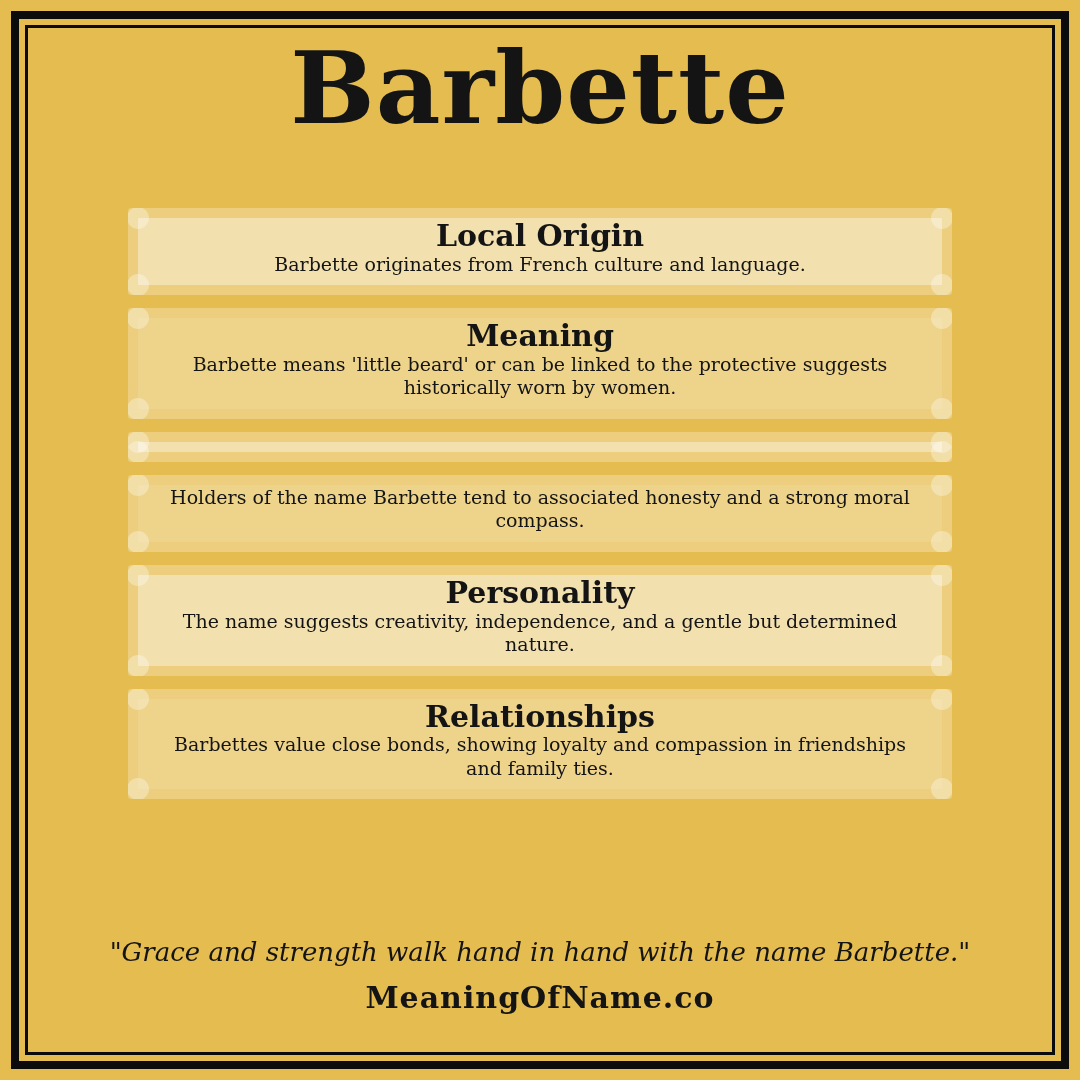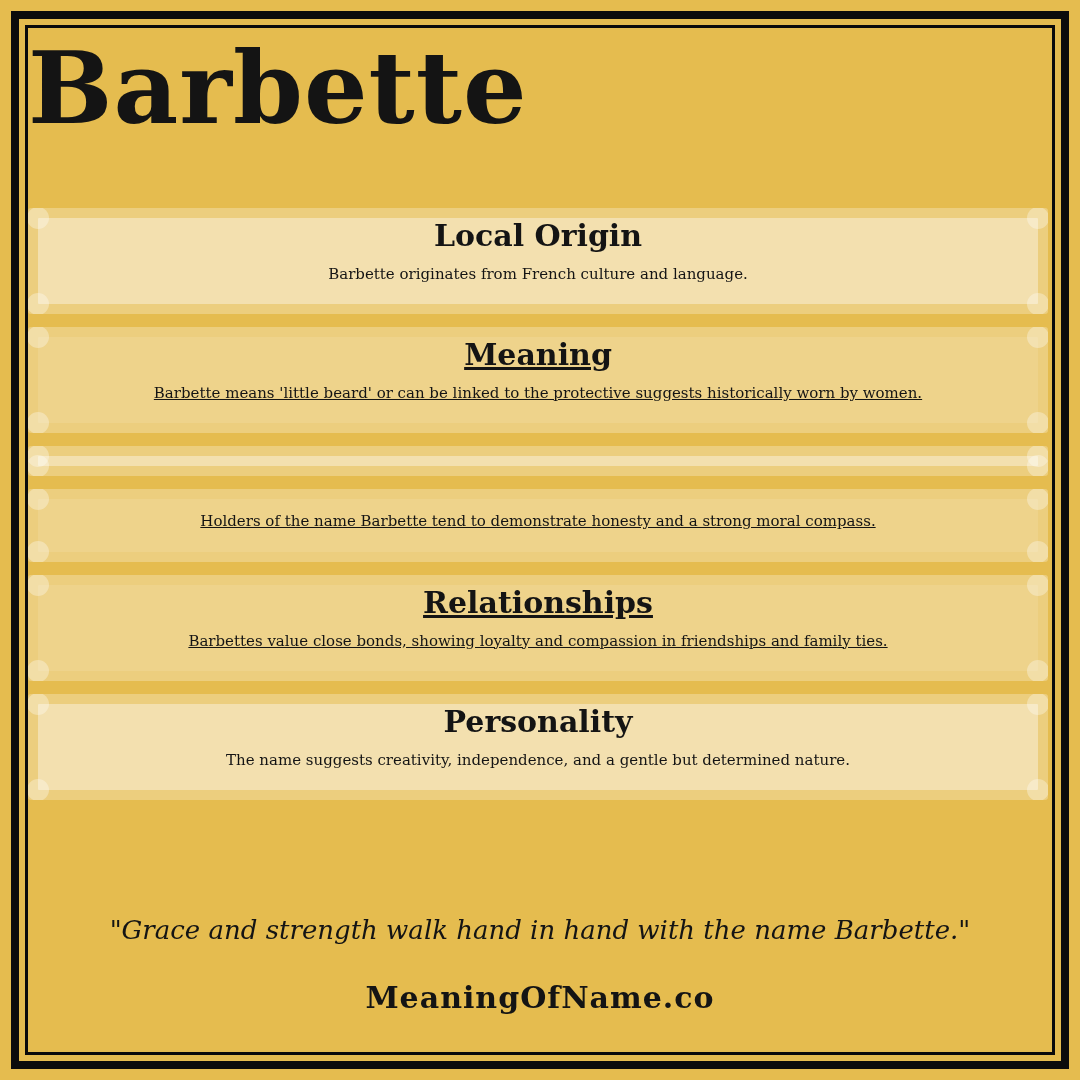--- a/index.html
+++ b/index.html
@@ -16,52 +16,51 @@
     border:8px solid #0B0B0B;
     pointer-events:none;
   }
   .frame-inner{
     position:absolute;inset:25px;
     border:3px solid #0B0B0B;
     pointer-events:none;
   }
   .content{
     position:absolute;inset:28px;
-    display:flex;flex-direction:column;
+    display:flex;flex-direction:column;align-items:center;
   }
   h1.main-title{
     font-size:100px;line-height:1;font-weight:bold;
     margin:10px 0 0;letter-spacing:1px;white-space:nowrap;
   }
   .cards{
-    width:1020px;margin-top:70px;
+    width:824px;margin-top:70px;
     display:flex;flex-direction:column;gap:13px;
   }
   .card{
     position:relative;
     background:rgba(255,255,255,0.27);
     padding:10px;
     border-radius:3px;
     overflow:hidden;
   }
   .card-body{
     background:rgba(255,255,255,0.38);
     text-align:center;
     padding:1px 16px 9px;
     border-radius:1px;
   }
   .card.dark .card-body{
     background:rgba(255,255,255,0.10);
-    text-decoration:underline;
   }
   .card h2{
     font-size:30px;line-height:1.12;margin:0;font-weight:bold;
   }
   .card p{
-    font-size:15px;line-height:1.24;margin:12px auto;max-width:790px;
+    font-size:19px;line-height:1.24;margin:0 auto;max-width:790px;
   }
   .corner{
     position:absolute;width:22px;height:22px;border-radius:50%;
     background:rgba(255,255,255,0.32);
   }
   .corner.tl{left:10px;top:10px;transform:translate(-50%,-50%);}
   .corner.tr{right:10px;top:10px;transform:translate(50%,-50%);}
   .corner.bl{left:10px;bottom:10px;transform:translate(-50%,50%);}
   .corner.br{right:10px;bottom:10px;transform:translate(50%,50%);}
   .footer{
@@ -69,21 +68,21 @@
     padding-bottom:36px;
     text-align:center;
   }
   .quote{
     font-style:italic;
     font-size:26px;line-height:1.3;margin:0;white-space:nowrap;
   }
   .brand{
     font-weight:bold;
     font-size:30px;line-height:1.2;
-    margin:32px 0 0;
+    margin:10px 0 0;
     letter-spacing:1px;
   }
 </style>
 </head>
 <body>
 
 <div class="frame-outer"></div>
 <div class="frame-inner"></div>
 
 <div class="content">
@@ -116,48 +115,48 @@
     <div class="card-body">
     </div>
     <span class="corner tl"></span>
     <span class="corner tr"></span>
     <span class="corner bl"></span>
     <span class="corner br"></span>
   </section>
 
   <section class="card dark">
     <div class="card-body">
-      <p>Holders of the name Barbette tend to demonstrate honesty and a strong moral compass.</p>
+      <p>Holders of the name Barbette tend to associated honesty and a strong moral compass.</p>
+    </div>
+    <span class="corner tl"></span>
+    <span class="corner tr"></span>
+    <span class="corner bl"></span>
+    <span class="corner br"></span>
+  </section>
+
+  <section class="card">
+    <div class="card-body">
+      <h2>Personality</h2>
+      <p>The name suggests creativity, independence, and a gentle but determined nature.</p>
     </div>
     <span class="corner tl"></span>
     <span class="corner tr"></span>
     <span class="corner bl"></span>
     <span class="corner br"></span>
   </section>
 
   <section class="card dark">
     <div class="card-body">
       <h2>Relationships</h2>
       <p>Barbettes value close bonds, showing loyalty and compassion in friendships and family ties.</p>
     </div>
     <span class="corner tl"></span>
     <span class="corner tr"></span>
     <span class="corner bl"></span>
     <span class="corner br"></span>
   </section>
-
-  <section class="card">
-    <div class="card-body">
-      <h2>Personality</h2>
-      <p>The name suggests creativity, independence, and a gentle but determined nature.</p>
-    </div>
-    <span class="corner tl"></span>
-    <span class="corner tr"></span>
-    <span class="corner bl"></span>
-    <span class="corner br"></span>
-  </section>
 </div>
 
   <div class="footer">
     <p class="quote">"Grace and strength walk hand in hand with the name Barbette."</p>
     <p class="brand">MeaningOfName.co</p>
   </div>
 </div>
 
 </body></html>

